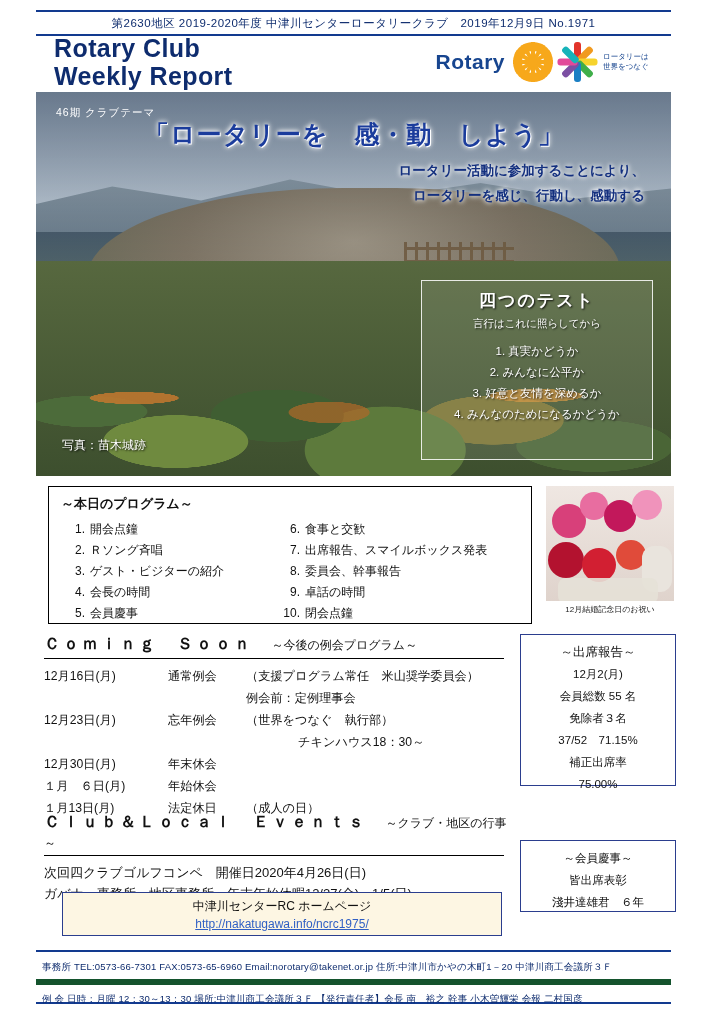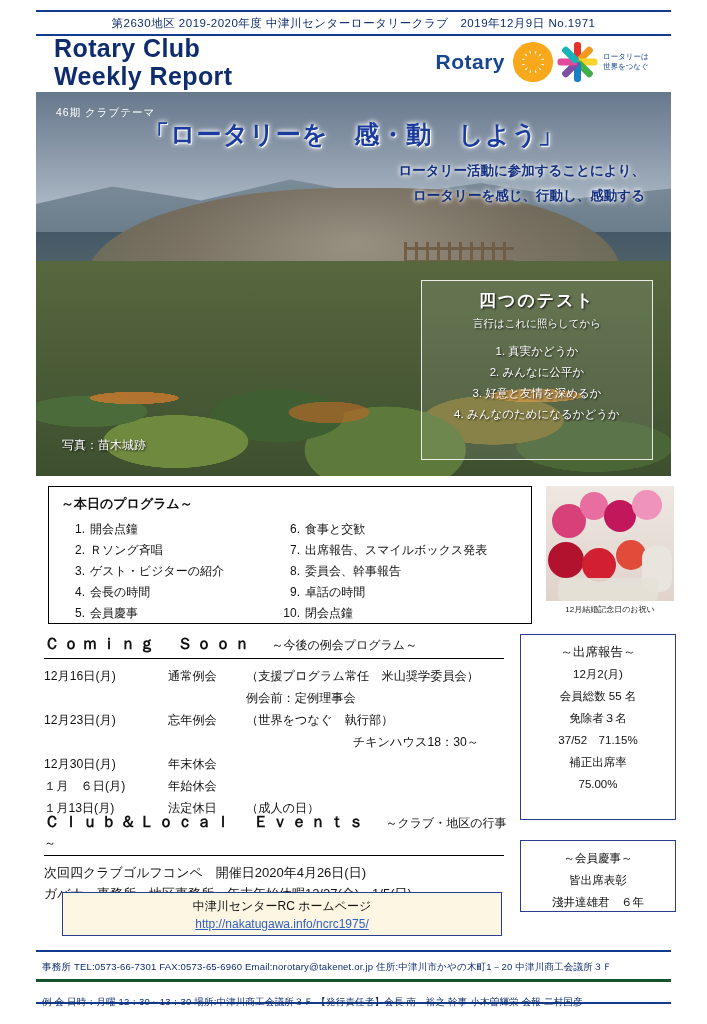--- a/index.html
+++ b/index.html
@@ -132,40 +132,40 @@
   .urlbox{
     position:absolute;left:62px;top:892px;width:440px;height:44px;
     border:1px solid #2b3e8e;background:#fdf6e3;box-sizing:border-box;
     text-align:center;padding-top:5px;
   }
   .urlbox .t1{font-size:12px;color:#111;}
   .urlbox .t2{font-size:12px;color:#2f5fc4;text-decoration:underline;margin-top:2px;}
 
   
   .attend{
-    position:absolute;left:520px;top:634px;width:156px;height:186px;
+    position:absolute;left:520px;top:634px;width:156px;height:152px;
     border:1px solid #2b3e8e;box-sizing:border-box;text-align:center;font-size:11.5px;
     line-height:22px;padding-top:6px;
   }
   .attend .ttl{font-size:12.5px;}
   .member{
     position:absolute;left:520px;top:840px;width:156px;height:72px;
     border:1px solid #2b3e8e;box-sizing:border-box;text-align:center;font-size:11.5px;
     line-height:22px;padding-top:6px;
   }
 
   
   .footer{
     position:absolute;left:36px;top:950px;width:635px;height:54px;
     border-top:2px solid #123a8f;border-bottom:2px solid #123a8f;
     box-sizing:border-box;padding-top:6px;
   }
   .footer div{font-size:9.5px;color:#0e2c6e;line-height:18px;white-space:nowrap;
     padding-left:6px;letter-spacing:.2px;}
-  .footer .line2{border-top:3px solid #14532d;margin-top:3px;padding-top:11px;}
+  .footer .line2{border-top:6px solid #14532d;margin-top:3px;padding-top:5px;}
 </style>
 </head>
 <body>
 
 <div class="page">
 
   <div class="topbar">
     <span>第2630地区 2019-2020年度 中津川センターロータリークラブ　2019年12月9日 No.1971</span>
   </div>
 
@@ -284,21 +284,21 @@
         <td>例会前：定例理事会</td>
       </tr>
       <tr>
         <td class="date">12月23日(月)</td>
         <td class="kind">忘年例会</td>
         <td>（世界をつなぐ　執行部）</td>
       </tr>
       <tr>
         <td class="date"></td>
         <td class="kind"></td>
-        <td style="padding-left:52px;text-align:right;">チキンハウス18：30～</td>
+        <td style="padding-left:52px;">チキンハウス18：30～</td>
       </tr>
       <tr>
         <td class="date">12月30日(月)</td>
         <td class="kind">年末休会</td>
         <td></td>
       </tr>
       <tr>
         <td class="date">１月　６日(月)</td>
         <td class="kind">年始休会</td>
         <td></td>

